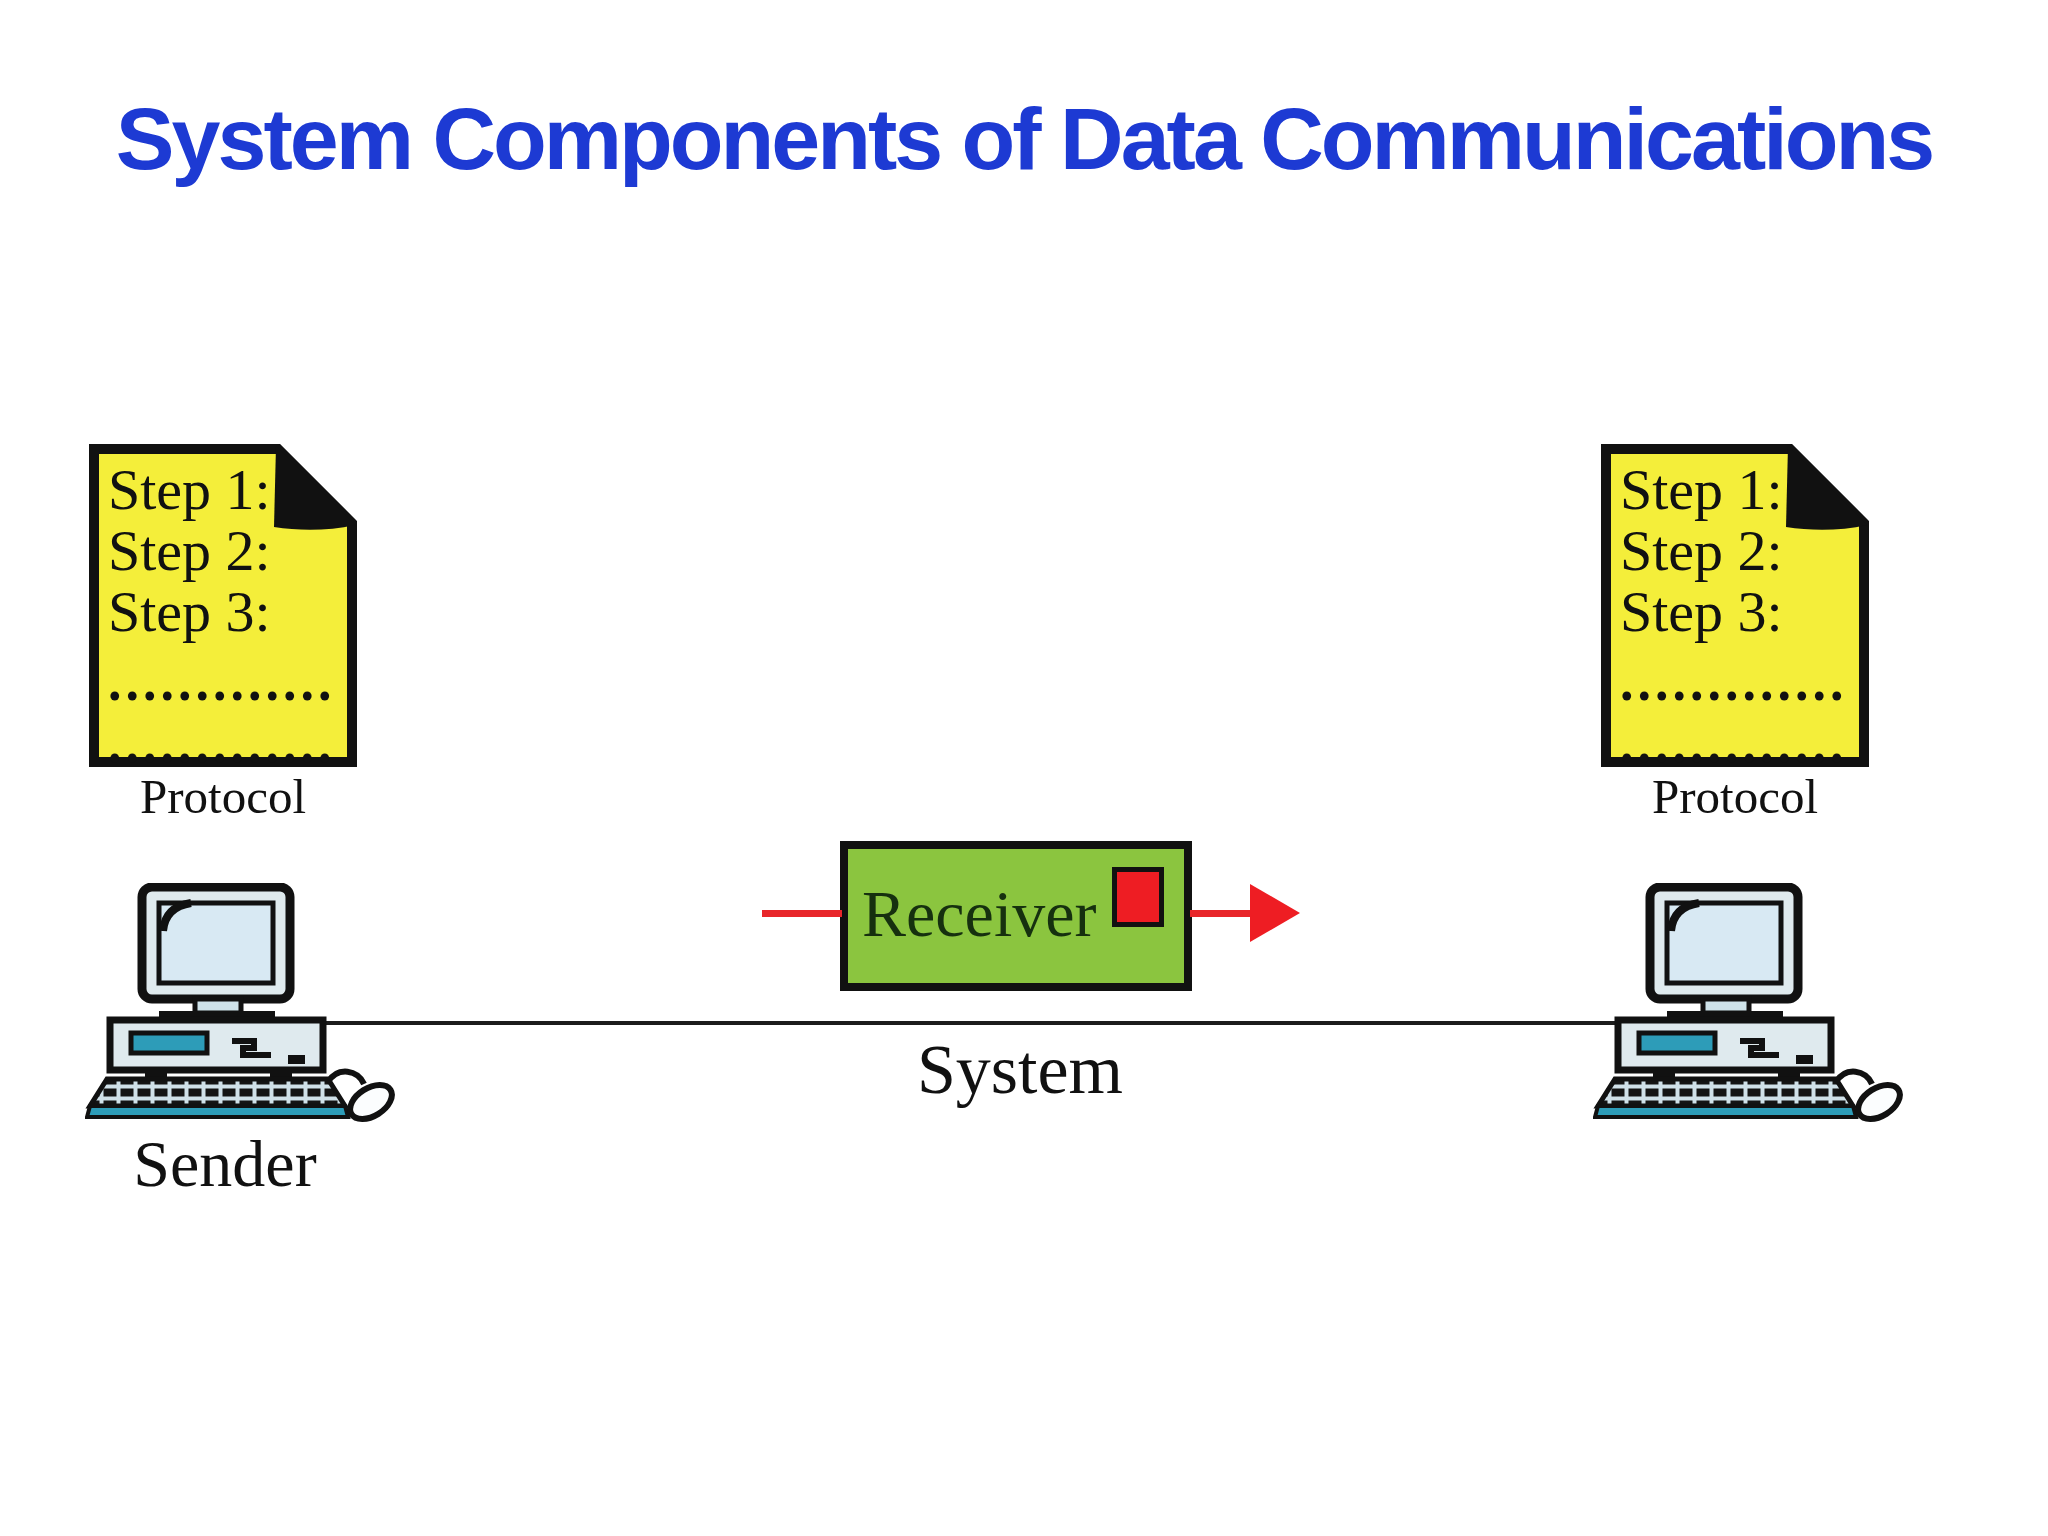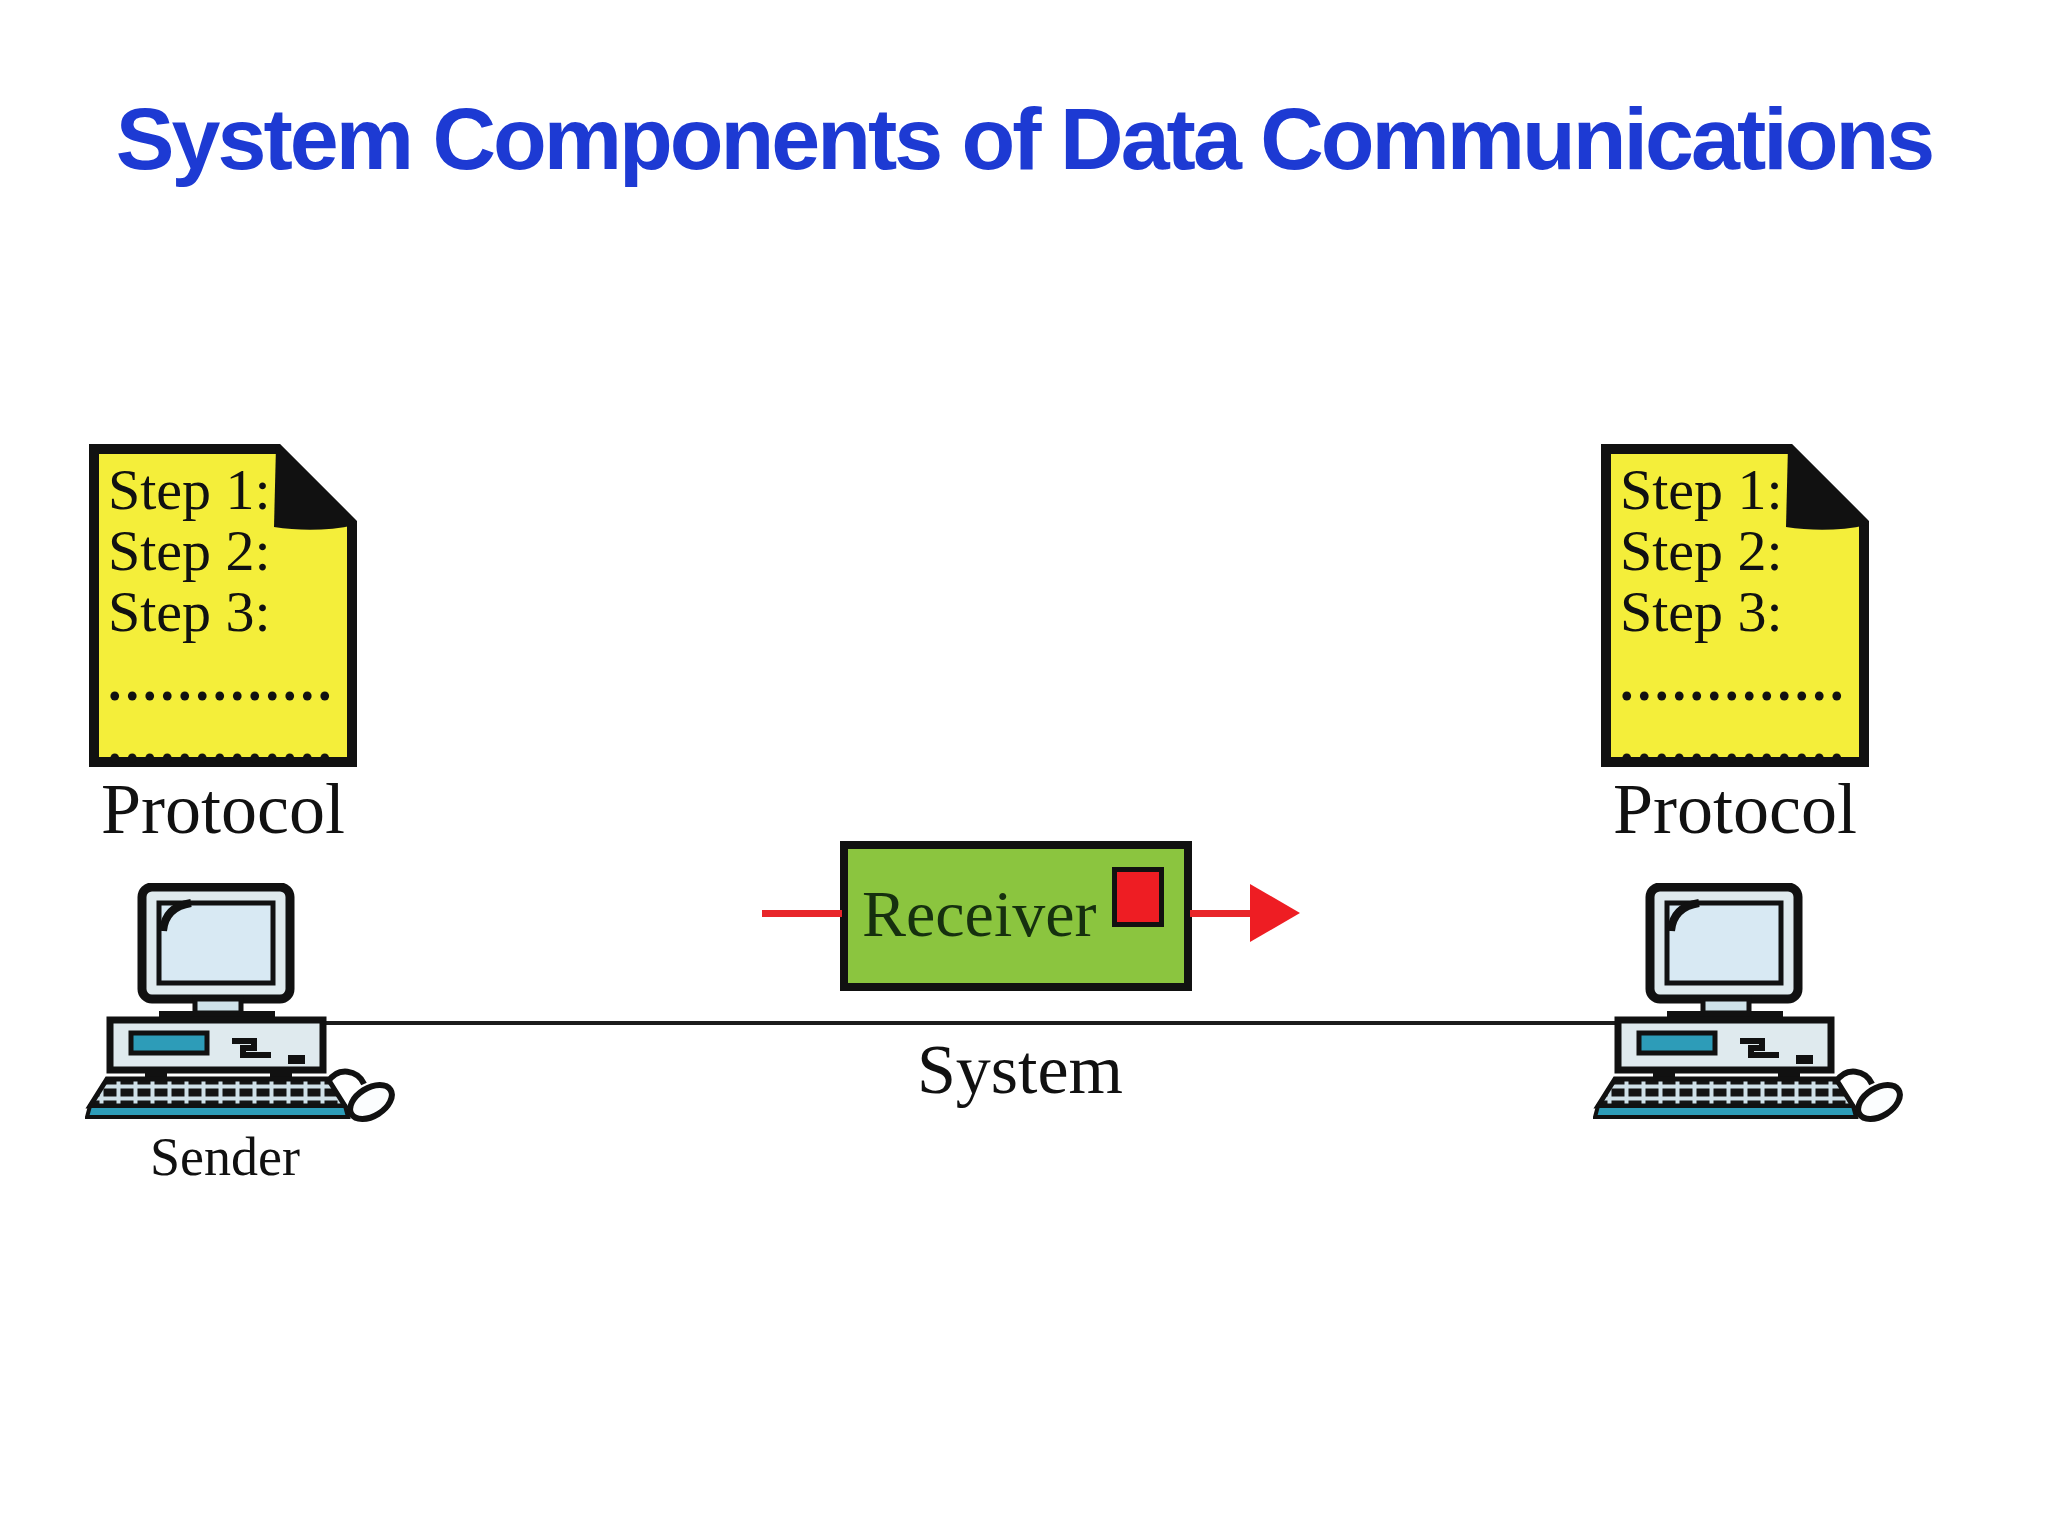--- a/index.html
+++ b/index.html
@@ -13,21 +13,21 @@
 
   
   .doc{position:absolute;width:270px;height:325px;}
   .doc-left{left:88px;top:443px;}
   .doc-right{left:1600px;top:443px;}
   .doc svg{position:absolute;left:0;top:0;}
   .doc-body{position:absolute;left:20px;top:16px;right:14px;}
   .step{font-size:58px;line-height:61px;white-space:nowrap;}
   .dots{margin-top:18px;height:44px;line-height:44px;font-size:54px;font-weight:bold;
         letter-spacing:4px;white-space:nowrap;overflow:hidden;}
-  .doc-label{position:absolute;width:270px;text-align:center;top:768px;font-size:72px;}
+  .doc-label{position:absolute;width:270px;text-align:center;top:768px;font-size:49px;}
   .doc-label-left{left:88px;}
   .doc-label-right{left:1600px;}
 
   
   .medium-line{position:absolute;left:300px;top:1021px;width:1330px;height:4px;background:#1c1c1c;z-index:1;}
   .medium-label{position:absolute;left:820px;top:1030px;width:400px;text-align:center;font-size:70px;}
 
   
   .msg-line{position:absolute;height:7px;background:#e8262a;z-index:3;}
   .msg-line-left{left:762px;top:910px;width:80px;}
@@ -38,21 +38,21 @@
       background:#8bc53f;border:8px solid #111;z-index:2;}
   .msg-text{position:absolute;left:14px;top:50%;transform:translateY(-52%);
       font-size:66px;color:#16300f;white-space:nowrap;}
   .msg-stamp{position:absolute;right:20px;top:18px;width:52px;height:60px;box-sizing:border-box;
       background:#ee1d23;border:5px solid #111;}
 
   
   .computer{position:absolute;width:310px;height:240px;z-index:2;}
   .computer-sender{left:85px;top:883px;}
   .computer-receiver{left:1593px;top:883px;}
-  .pc-label{position:absolute;width:290px;text-align:center;top:1126px;font-size:54px;}
+  .pc-label{position:absolute;width:290px;text-align:center;top:1126px;font-size:66px;}
   .pc-label-sender{left:80px;}
   .pc-label-receiver{left:1588px;}
 </style>
 </head>
 <body>
 
 <div class="stage">
 
   <svg width="0" height="0" style="position:absolute">
     <defs>

